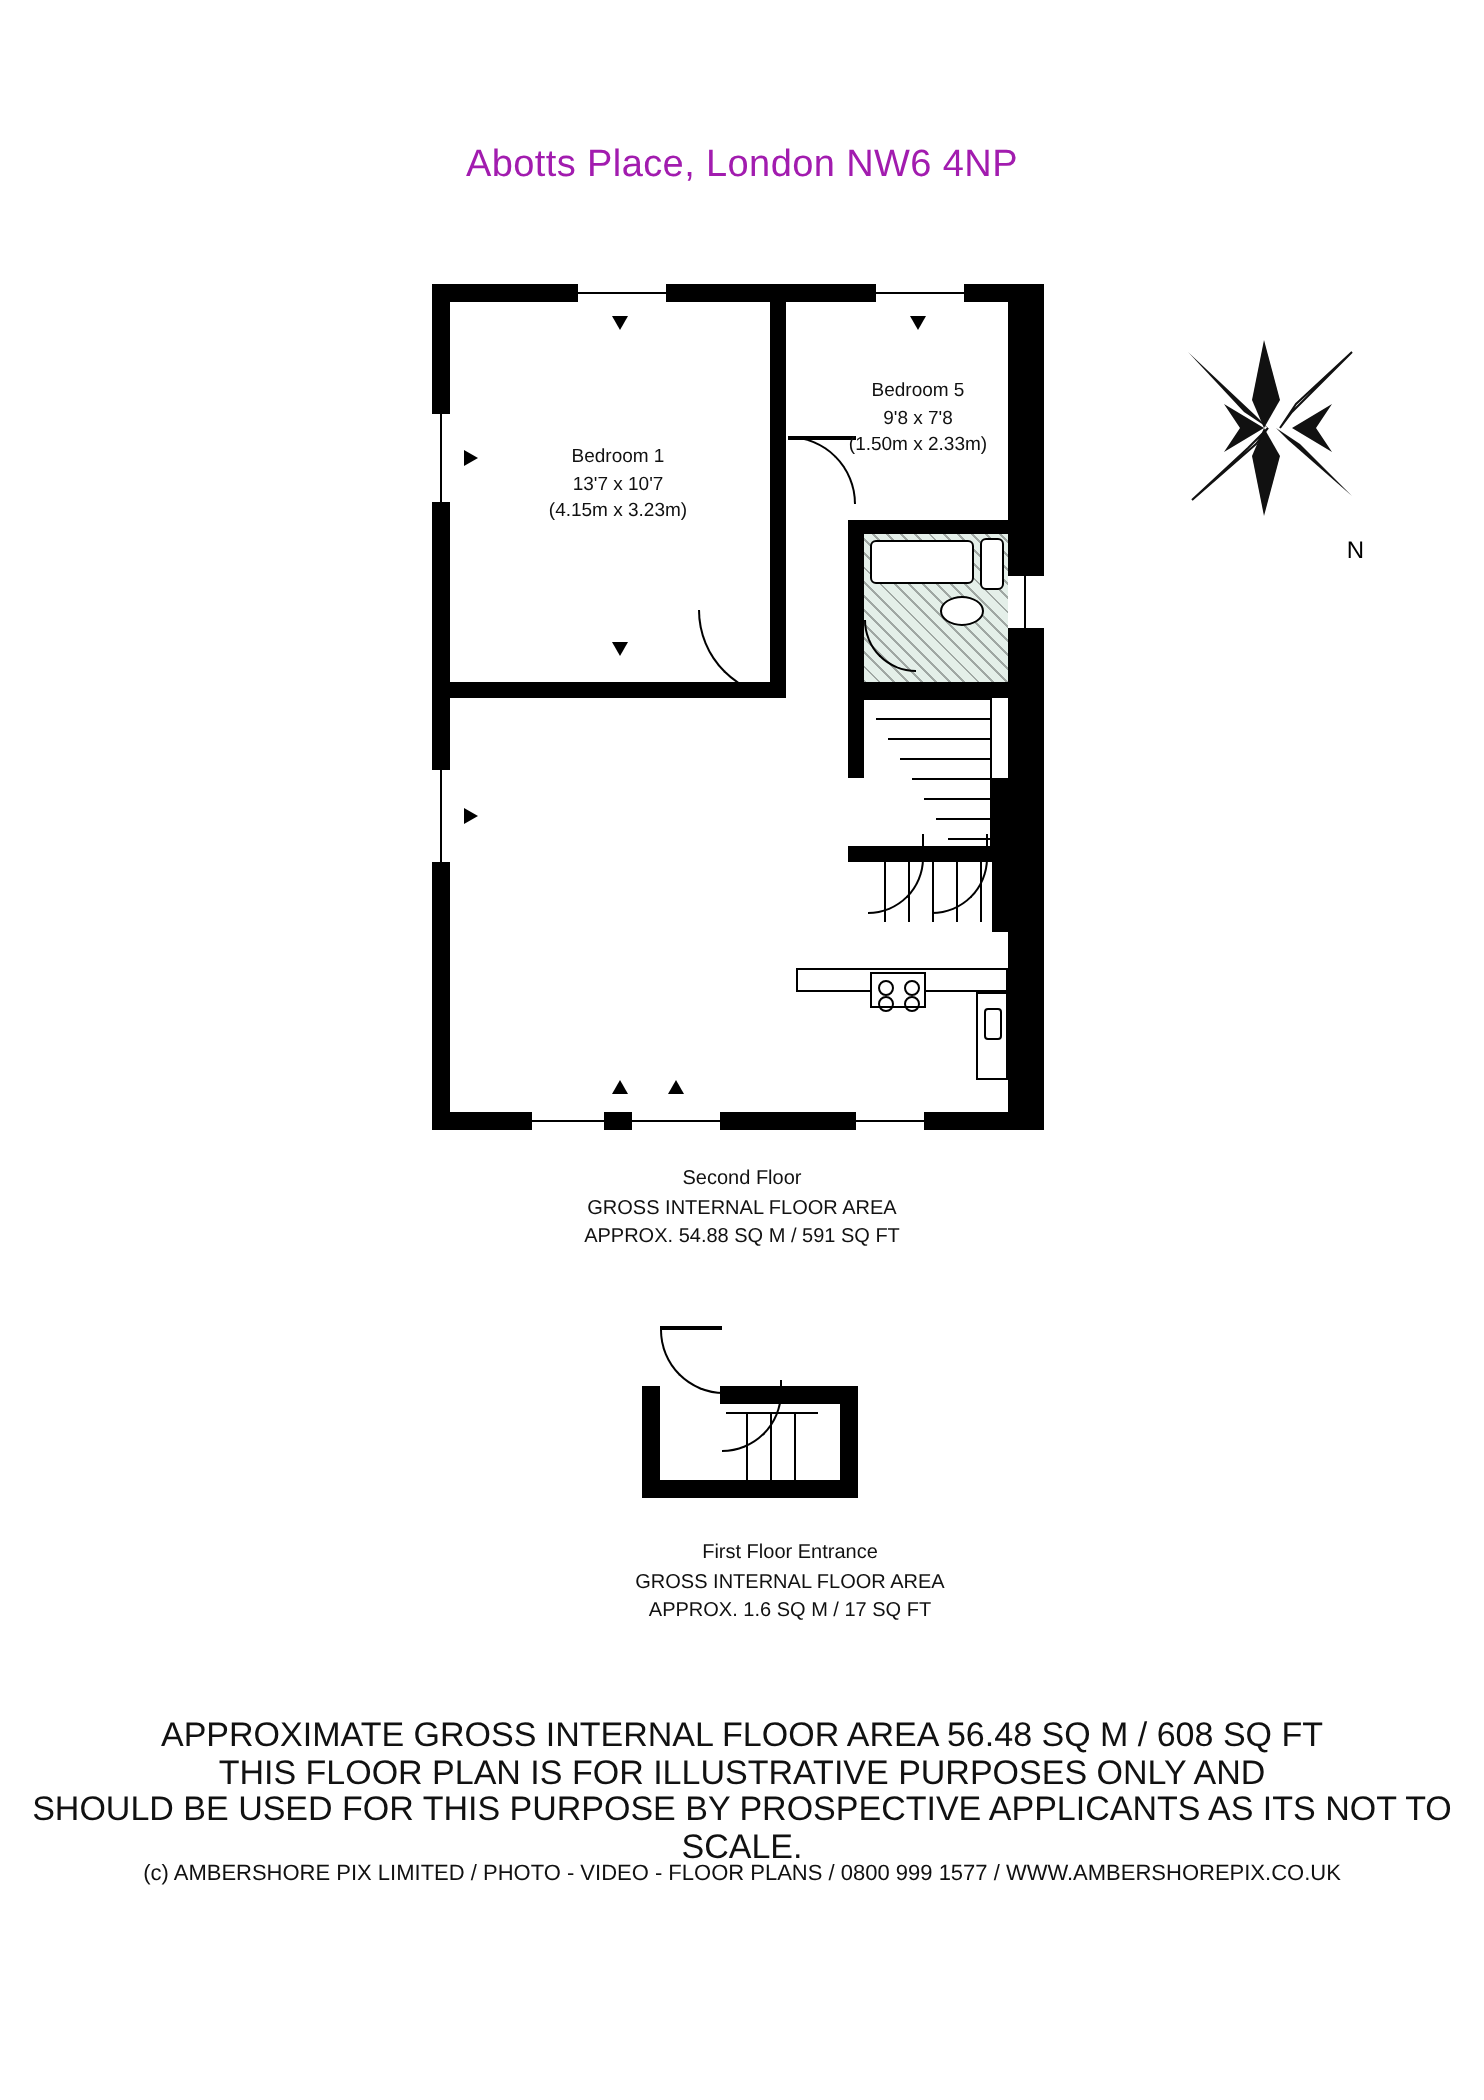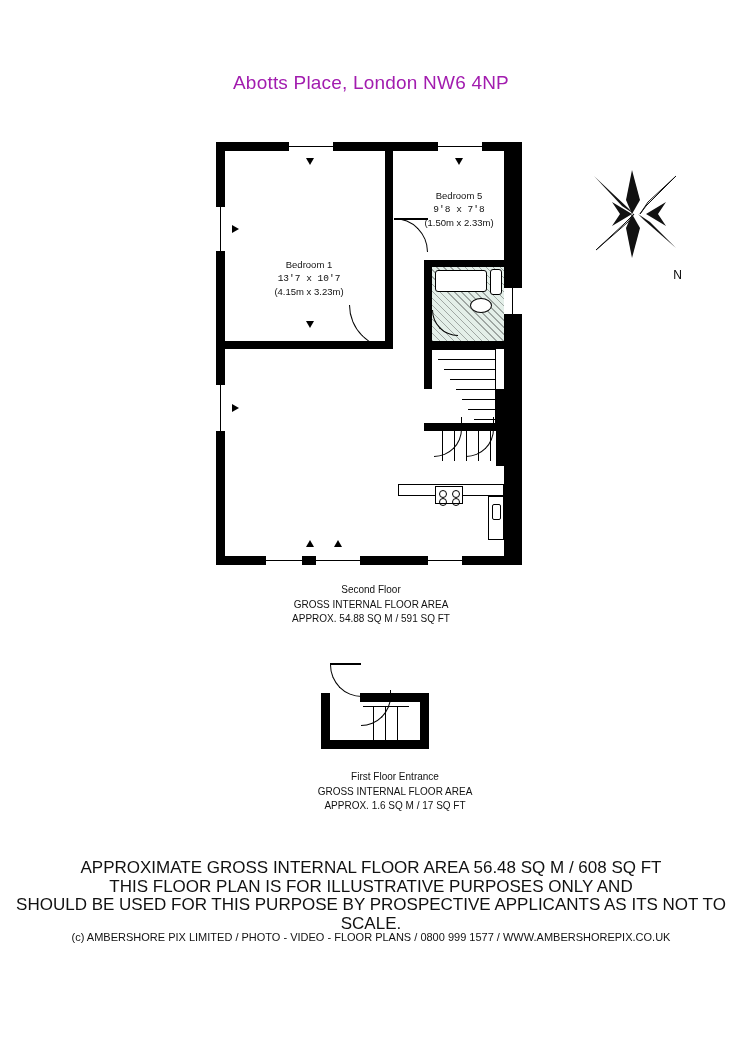--- a/index.html
+++ b/index.html
@@ -136,21 +136,21 @@
   
   .room-label {
     position: absolute;
     text-align: center;
     font-size: 9.5px;
     line-height: 13.5px;
     color: #111111;
     white-space: nowrap;
   }
   .room-label .rl-name { display: block; }
-  .room-label .rl-imp { display: block; font-family: Liberation Mono, monospace; }
+  .room-label .rl-imp { display: block; }
   .room-label .rl-met { display: block; }
 
   
   #compass {
     position: absolute;
     left: 588px;
     top: 162px;
     width: 96px;
     height: 120px;
   }
@@ -304,21 +304,21 @@
   <div class="swing" style="left:216px; top:168px; width:26px; height:26px; border-radius:0 0 0 26px; border-width:0 0 1px 1px;"></div>
 
   <div class="arrow arrow-down" style="left:90px; top:16px;"></div>
   <div class="arrow arrow-down" style="left:239px; top:16px;"></div>
   <div class="arrow arrow-down" style="left:90px; top:179px;"></div>
   <div class="arrow arrow-up" style="left:90px; top:398px;"></div>
   <div class="arrow arrow-up" style="left:118px; top:398px;"></div>
   <div class="arrow arrow-right" style="left:16px; top:83px;"></div>
   <div class="arrow arrow-right" style="left:16px; top:262px;"></div>
 
-  <div class="room-label" style="left:33px; top:80px; width:120px;margin-top:36px;">
+  <div class="room-label" style="left:33px; top:80px; width:120px;">
     <span class="rl-name">Bedroom 1</span>
     <span class="rl-imp">13'7 x 10'7</span>
     <span class="rl-met">(4.15m x 3.23m)</span>
   </div>
 
   <div class="room-label" style="left:181px; top:47px; width:124px;">
     <span class="rl-name">Bedroom 5</span>
     <span class="rl-imp">9'8 x 7'8</span>
     <span class="rl-met">(1.50m x 2.33m)</span>
   </div>

